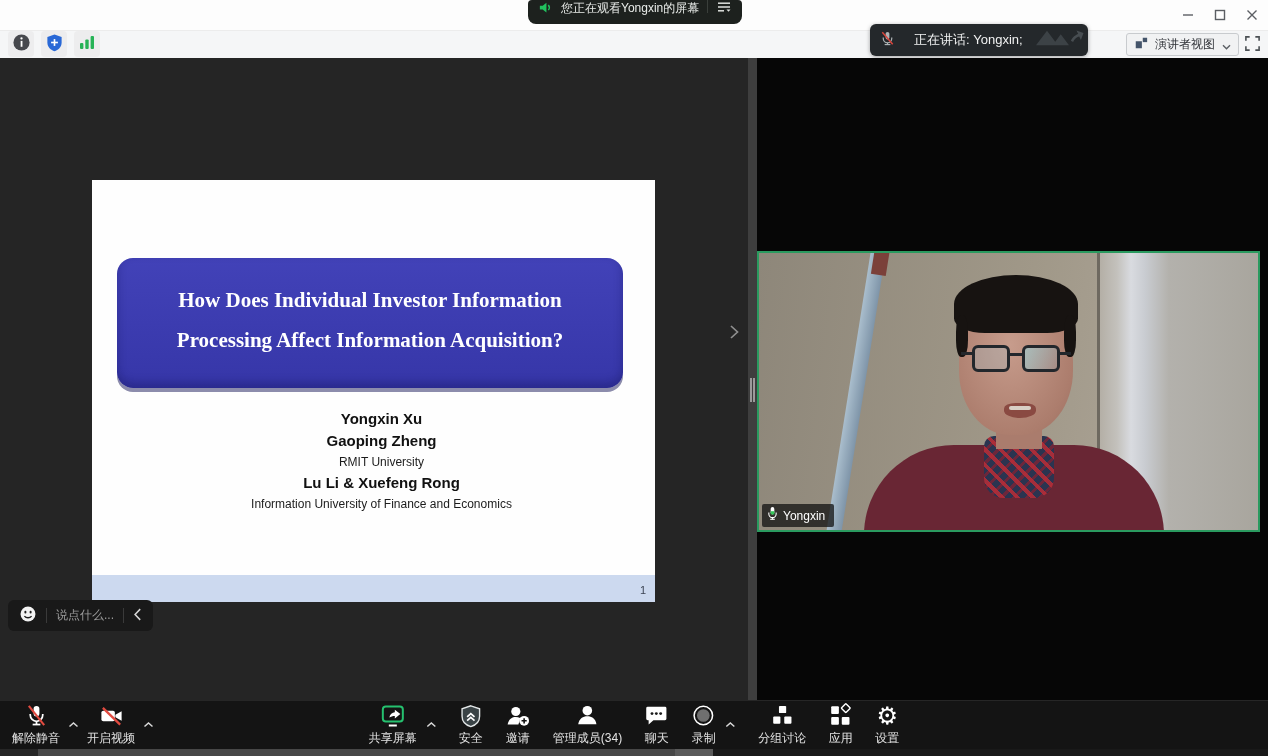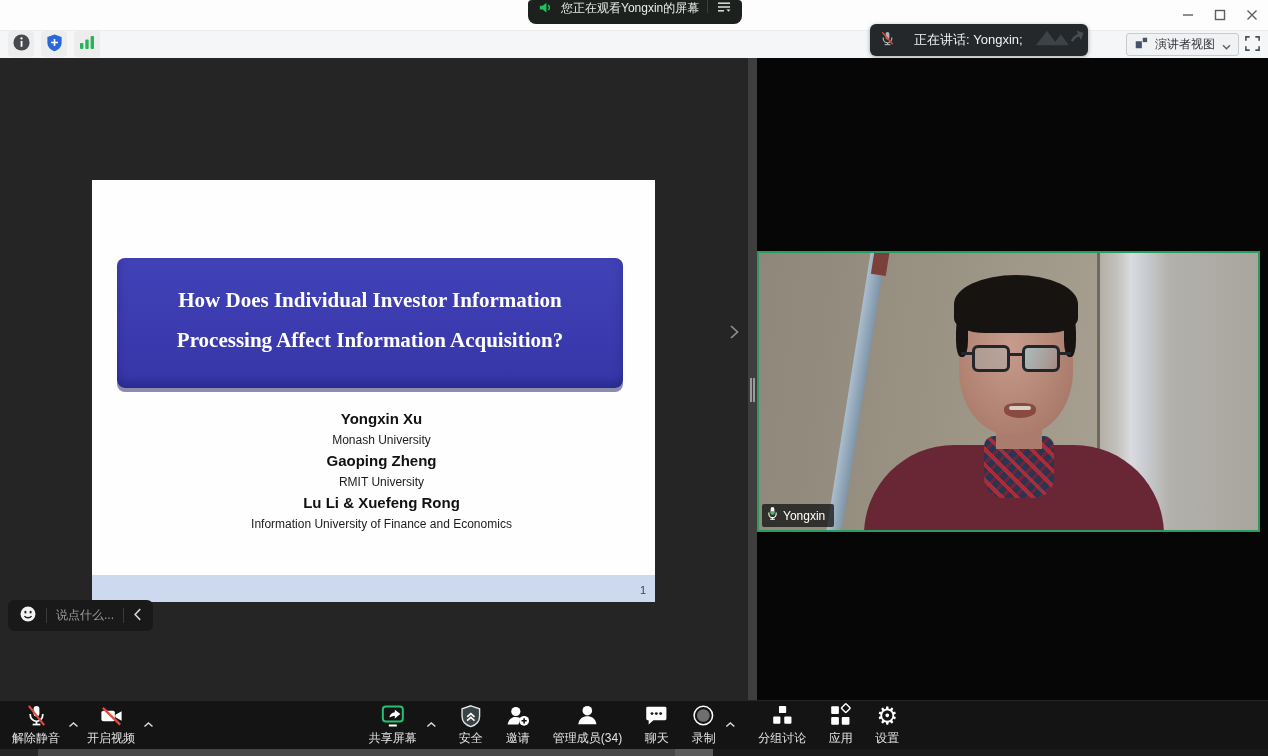--- a/index.html
+++ b/index.html
@@ -37,21 +37,21 @@
   
   .left-pane  { left:0; top:58px; width:748px; height:642px; background:#252525; }
   .divider    { left:748px; top:58px; width:9px; height:642px; background:#3e3e3e; }
   .divider .bar { position:absolute; width:2px; height:24px; background:#9b9b9b; top:320px; }
   .pane-chevron { left:729px; top:324px; }
   .right-pane { left:757px; top:58px; width:511px; height:642px; background:#060606; }
 
   
   .slide { left:92px; top:122px; width:563px; height:422px; background:#fefefe; position:absolute; }
   .title-box { position:absolute; left:25px; top:78px; width:506px; height:130px;
-               background:linear-gradient(#4242b8,#3636a8); border-radius:8px;
+               background:linear-gradient(#4242b8,#3636a8); border-radius:16px;
                box-shadow:0 4px 0 rgba(25,25,90,.5), inset 0 -5px 10px rgba(10,10,70,.3); }
   .title-text { padding-top:22px; text-align:center; color:#fff;
                 font-family:"Liberation Serif", serif; font-weight:bold; font-size:21px; line-height:40px; }
   .authors { position:absolute; left:16px; right:0; top:228px; text-align:center; color:#111; }
   .author-name { font-weight:bold; font-size:15px; line-height:22px; }
   .author-aff  { font-size:12px; line-height:20px; color:#1c1c1c; }
   .slide-footer { position:absolute; left:0; right:0; bottom:0; height:27px; background:#ccd9ef; }
   .page-num { position:absolute; right:9px; bottom:6px; font-size:11px; color:#3c4454; }
 
   
@@ -240,21 +240,20 @@
 
     <div class="slide">
       <div class="title-box">
         <div class="title-text">
           <div>How Does Individual Investor Information</div>
           <div>Processing Affect Information Acquisition?</div>
         </div>
       </div>
       <div class="authors">
         <div class="author-name">Yongxin Xu</div>
-        <div class="author-aff">Monash University</div>
         <div class="author-name">Gaoping Zheng</div>
         <div class="author-aff">RMIT University</div>
         <div class="author-name">Lu Li &amp; Xuefeng Rong</div>
         <div class="author-aff">Information University of Finance and Economics</div>
       </div>
       <div class="slide-footer">
         <span class="page-num">1</span>
       </div>
     </div>
 

